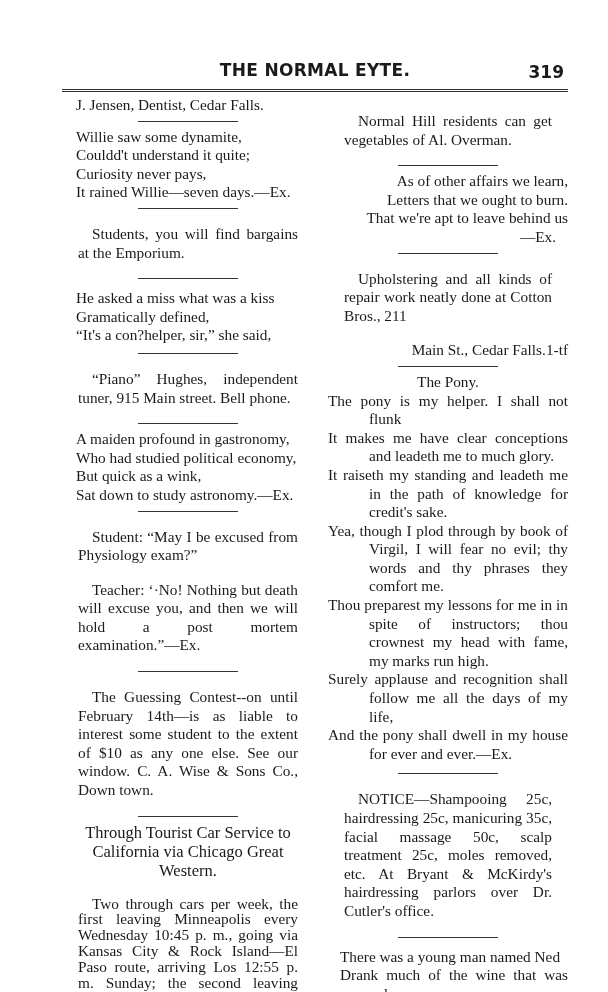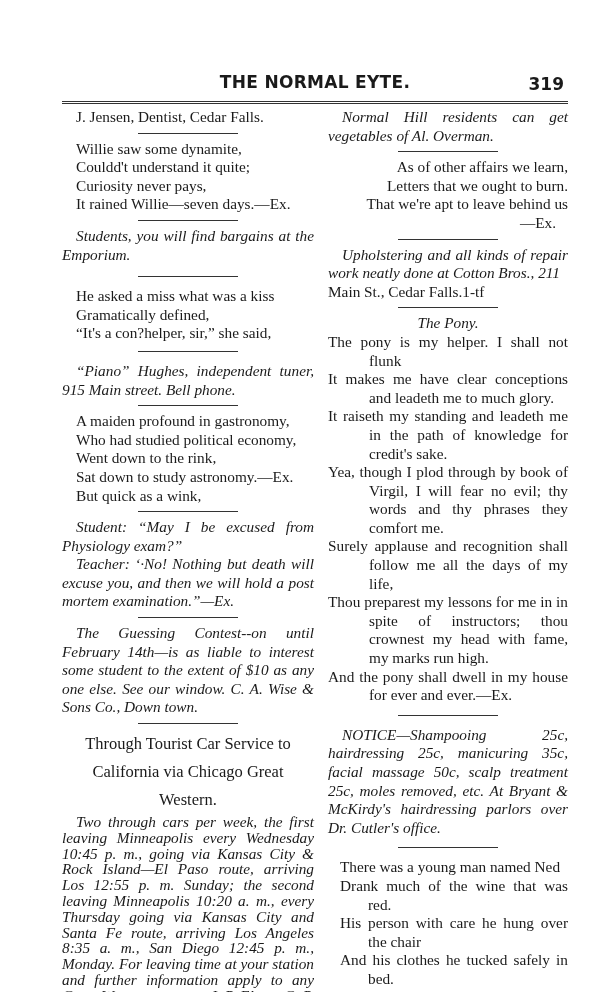--- a/index.html
+++ b/index.html
@@ -1,43 +1,43 @@
 <!DOCTYPE html>
 <html><head>
 <meta charset="utf-8">
 <style>
   html, body { margin: 0; padding: 0; }
   body {
     width: 608px; height: 992px; background: #ffffff; position: relative; overflow: hidden;
     font-family: "DejaVu Serif", "Liberation Serif", serif; color: #1a1a1a;
   }
-  .page { position: absolute; left: 0; top: 12px; width: 608px; height: 832px; }
+  .page { position: absolute; left: 0; top: 0; width: 608px; height: 832px; }
   .header { position: absolute; left: 62px; top: 60px; width: 506px; height: 24px; }
   .header .title {
     position: absolute; left: 0; right: 0; top: 0; text-align: center;
     font-family: "DejaVu Sans", "Liberation Sans", sans-serif; font-weight: bold; font-size: 17px; letter-spacing: 0.3px;
   }
   .header .pageno {
     position: absolute; right: 4px; top: 2px; font-family: "DejaVu Sans", "Liberation Sans", sans-serif;
     font-weight: bold; font-size: 17px;
   }
   .header-rule { position: absolute; left: 62px; top: 89px; width: 506px; height: 0; border-top: 3px double #333; }
 
   .col { position: absolute; top: 96px; font-family: "Liberation Serif", "DejaVu Serif", serif; font-size: 15.3px; line-height: 18.6px; }
   .col.left { left: 62px; width: 252px; }
   .col.right { left: 328px; width: 240px; }
 
-  .p { text-align: justify; text-indent: 14px; margin: 0; font-style: italic; }
+  .p { text-align: justify; text-indent: 14px; margin: 16px; }
   .v { padding-left: 14px; white-space: nowrap; }
   .rule { width: 100px; margin: 6px auto 6px auto; border-top: 1px solid #333; height: 0; }
-  .center { text-align: center; font-style: italic; }
+  .center { text-align: center; }
   .right { text-align: right; }
-  .headline { text-align: center; font-size: 16.5px; line-height: 28px; }
+  .headline { text-align: center; font-size: 16.5px; line-height: 19px; }
   .hang { padding-left: 41px; text-indent: -41px; text-align: justify; }
-  .sig { display: flex; justify-content: flex-start; }
+  .sig { display: flex; justify-content: flex-end; }
   .tight { line-height: 15.8px; }
 </style>
 </head>
 <body>
 
 <div class="page">
 
   <div class="header">
     <div class="title">THE NORMAL EYTE.</div>
     <div class="pageno">319</div>
@@ -65,23 +65,22 @@
       <div class="v">“It's a con?helper, sir,” she said,</div>
     </div>
     <div class="rule" style="margin-top:8px;margin-bottom:10px"></div>
 
     <p class="p">“Piano” Hughes, independent tuner, 915 Main street. Bell phone.</p>
     <div class="rule"></div>
 
     <div>
       <div class="v">A maiden profound in gastronomy,</div>
       <div class="v">Who had studied political economy,</div>
-      <div class="v">Went down to the rink,</div>
+      <div class="v">But quick as a wink,</div>
       <div class="v">Sat down to study astronomy.—Ex.</div>
-      <div class="v">But quick as a wink,</div>
     </div>
     <div class="rule"></div>
 
     <div>
       <p class="p">Student: “May I be excused from Physiology exam?”</p>
       <p class="p">Teacher: ‘·No! Nothing but death will excuse you, and then we will hold a post mortem examination.”—Ex.</p>
     </div>
     <div class="rule"></div>
 
     <p class="p">The Guessing Contest--on until February 14th—is as liable to interest some student to the extent of $10 as any one else. See our window. C. A. Wise &amp; Sons Co., Down town.</p>
@@ -114,22 +113,22 @@
       </div>
     </div>
     <div class="rule"></div>
 
     <div>
       <div class="center">The Pony.</div>
       <div class="hang">The pony is my helper. I shall not flunk</div>
       <div class="hang">It makes me have clear conceptions and leadeth me to much glory.</div>
       <div class="hang">It raiseth my standing and leadeth me in the path of knowledge for credit's sake.</div>
       <div class="hang">Yea, though I plod through by book of Virgil, I will fear no evil; thy words and thy phrases they comfort me.</div>
+      <div class="hang">Thou preparest my lessons for me in in spite of instructors; thou crownest my head with fame, my marks run high.</div>
       <div class="hang">Surely applause and recognition shall follow me all the days of my life,</div>
-      <div class="hang">Thou preparest my lessons for me in in spite of instructors; thou crownest my head with fame, my marks run high.</div>
       <div class="hang">And the pony shall dwell in my house for ever and ever.—Ex.</div>
     </div>
     <div class="rule" style="margin-top:10px;margin-bottom:10px"></div>
 
     <p class="p">NOTICE—Shampooing 25c, hairdressing 25c, manicuring 35c, facial massage 50c, scalp treatment 25c, moles removed, etc. At Bryant &amp; McKirdy's hairdressing parlors over Dr. Cutler's office.</p>
     <div class="rule" style="margin-top:10px;margin-bottom:10px"></div>
 
     <div style="padding-left:12px">
       <div class="hang" style="padding-left:28px;text-indent:-28px">There was a young man named Ned</div>
       <div class="hang" style="padding-left:28px;text-indent:-28px">Drank much of the wine that was red.</div>

